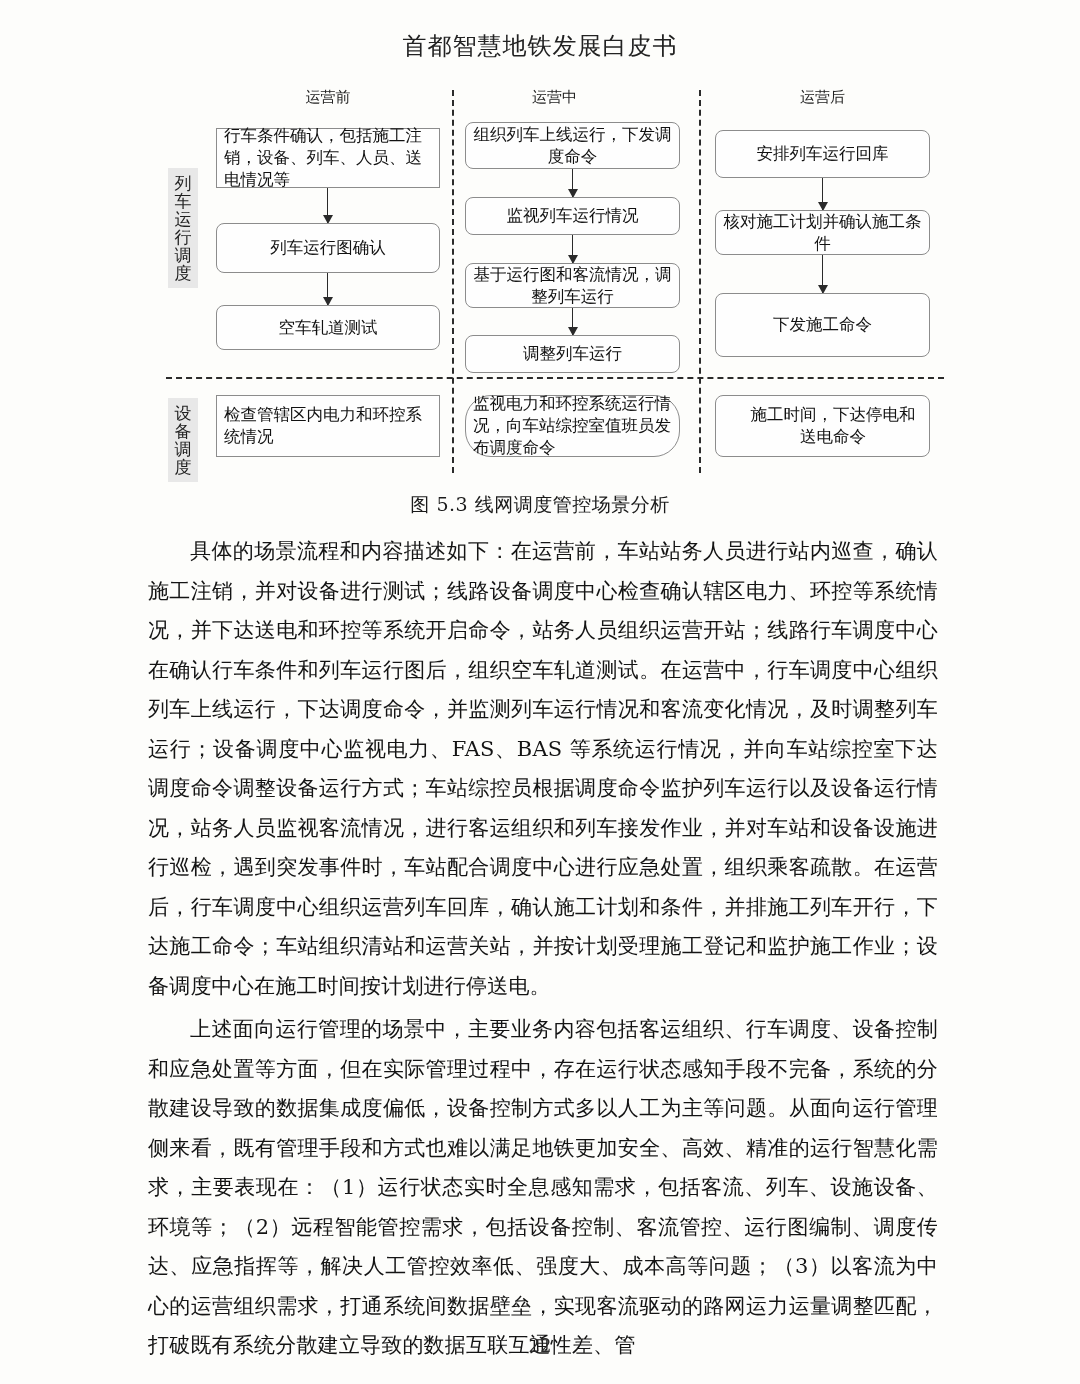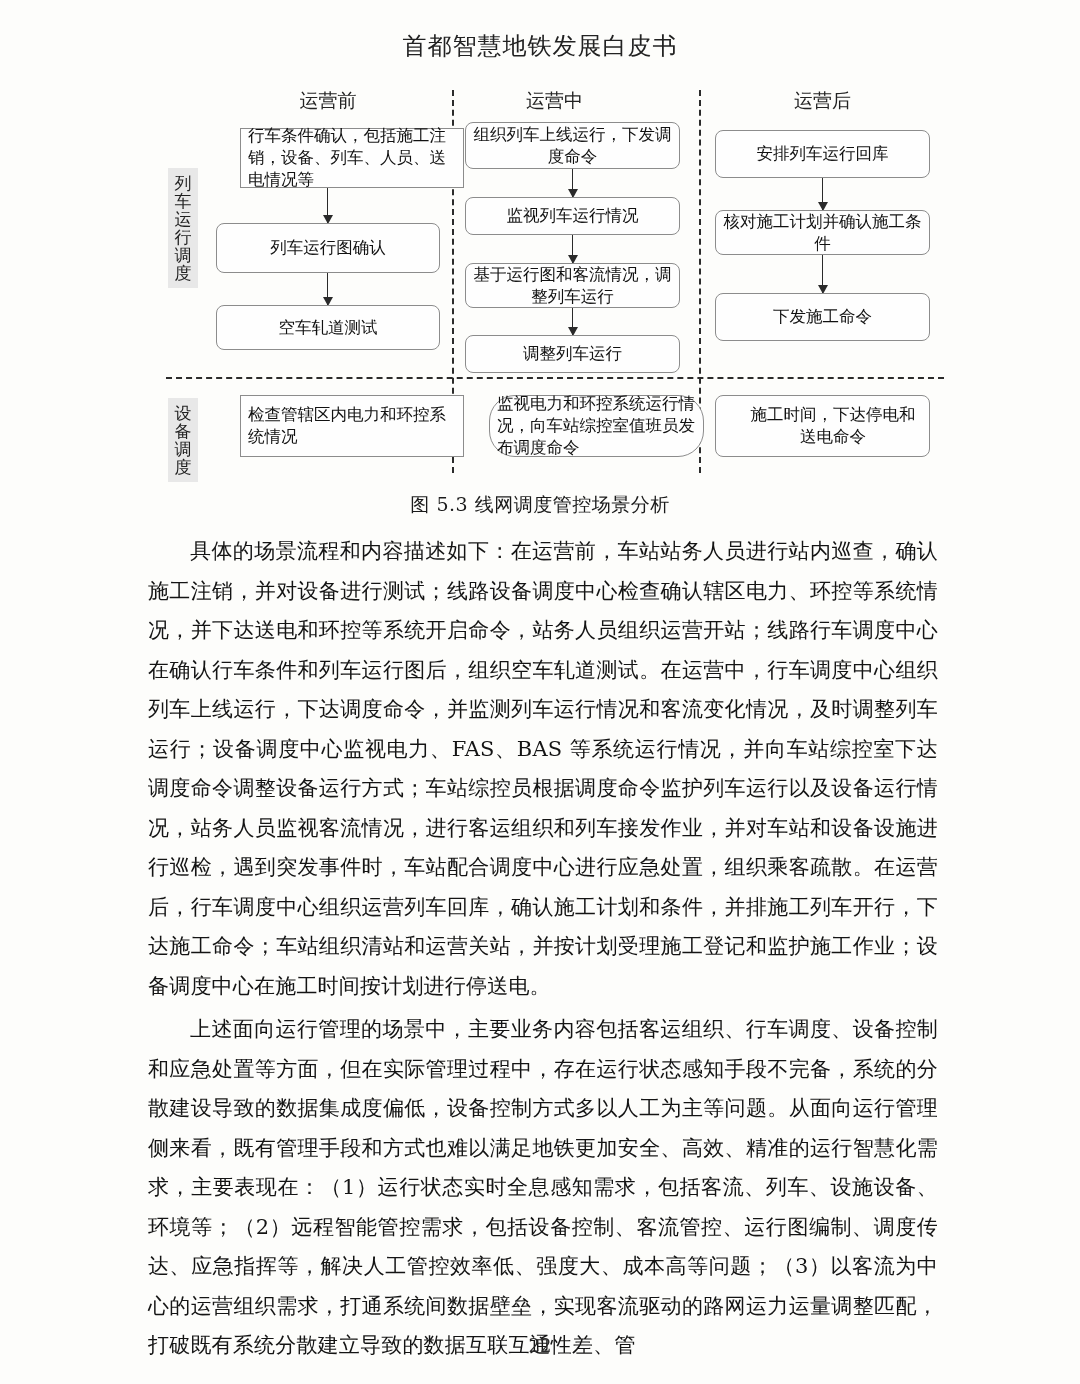--- a/index.html
+++ b/index.html
@@ -44,21 +44,21 @@
 
   .col-headers {
     position: absolute;
     top: 8px;
     left: 0;
     width: 1080px;
     height: 34px;
   }
   .col-header {
     position: absolute;
-    font-size: 19px;
+    font-size: 15px;
     color: #222;
     text-align: center;
   }
   .col-header.c1 { left: 216px; width: 224px; }
   .col-header.c2 { left: 447px; width: 215px; }
   .col-header.c3 { left: 715px; width: 215px; }
 
   
   .vsep {
     position: absolute;
@@ -105,21 +105,21 @@
     background: #fefefe;
     box-sizing: border-box;
     font-size: 16.5px;
     line-height: 1.32;
     color: #111;
     padding: 5px 7px;
     display: flex;
     align-items: center;
   }
   .box.center { justify-content: center; text-align: center; border-radius: 8px; }
-  .box.left   { justify-content: flex-start; text-align: left; margin-left: 24px; }
+  .box.left   { justify-content: flex-start; text-align: left; }
 
   
   .arrow {
     position: absolute;
     width: 0;
     border-left: 1.4px solid #2a2a2a;
   }
   .arrow::after {
     content: "";
     position: absolute;
@@ -229,21 +229,21 @@
     <div class="box center" style="left:465px; top:255px; width:215px; height:38px;">调整列车运行</div>
 
     <div class="box left" style="left:465px; top:315px; width:215px; height:62px;border-radius:26px;">监视电力和环控系统运行情况，向车站综控室值班员发布调度命令</div>
 
     <div class="box center" style="left:715px; top:50px; width:215px; height:48px;">安排列车运行回库</div>
     <div class="arrow" style="left:822px; top:98px; height:32px;"></div>
 
     <div class="box center" style="left:715px; top:130px; width:215px; height:45px;">核对施工计划并确认施工条件</div>
     <div class="arrow" style="left:822px; top:175px; height:38px;"></div>
 
-    <div class="box center" style="left:715px; top:213px; width:215px; height:48px;">下发施工命令</div>
+    <div class="box center" style="left:715px; top:213px; width:215px; height:64px;">下发施工命令</div>
 
     <div class="box center" style="left:715px; top:315px; width:215px; height:62px;padding-left:28px;">施工时间，下达停电和送电命令</div>
 
   </div>
 
   <div class="fig-caption">图 5.3 线网调度管控场景分析</div>
 
   <div class="body-text">
     <p class="para">具体的场景流程和内容描述如下：在运营前，车站站务人员进行站内巡查，确认施工注销，并对设备进行测试；线路设备调度中心检查确认辖区电力、环控等系统情况，并下达送电和环控等系统开启命令，站务人员组织运营开站；线路行车调度中心在确认行车条件和列车运行图后，组织空车轧道测试。在运营中，行车调度中心组织列车上线运行，下达调度命令，并监测列车运行情况和客流变化情况，及时调整列车运行；设备调度中心监视电力、FAS、BAS 等系统运行情况，并向车站综控室下达调度命令调整设备运行方式；车站综控员根据调度命令监护列车运行以及设备运行情况，站务人员监视客流情况，进行客运组织和列车接发作业，并对车站和设备设施进行巡检，遇到突发事件时，车站配合调度中心进行应急处置，组织乘客疏散。在运营后，行车调度中心组织运营列车回库，确认施工计划和条件，并排施工列车开行，下达施工命令；车站组织清站和运营关站，并按计划受理施工登记和监护施工作业；设备调度中心在施工时间按计划进行停送电。</p>
     <p class="para">上述面向运行管理的场景中，主要业务内容包括客运组织、行车调度、设备控制和应急处置等方面，但在实际管理过程中，存在运行状态感知手段不完备，系统的分散建设导致的数据集成度偏低，设备控制方式多以人工为主等问题。从面向运行管理侧来看，既有管理手段和方式也难以满足地铁更加安全、高效、精准的运行智慧化需求，主要表现在：（1）运行状态实时全息感知需求，包括客流、列车、设施设备、环境等；（2）远程智能管控需求，包括设备控制、客流管控、运行图编制、调度传达、应急指挥等，解决人工管控效率低、强度大、成本高等问题；（3）以客流为中心的运营组织需求，打通系统间数据壁垒，实现客流驱动的路网运力运量调整匹配，打破既有系统分散建立导致的数据互联互通性差、管</p>

